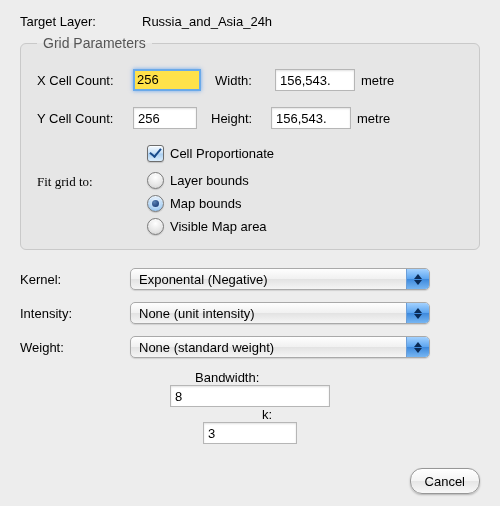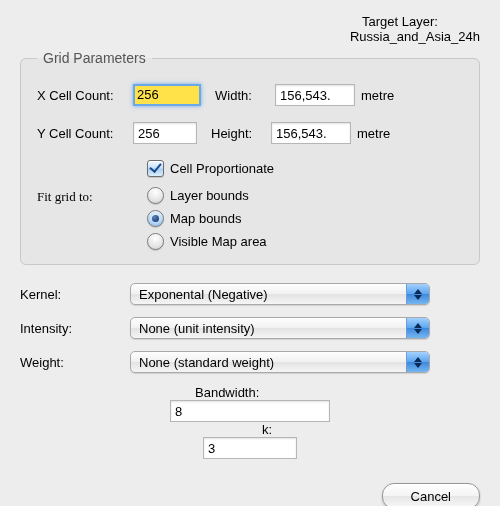--- a/index.html
+++ b/index.html
@@ -15,23 +15,22 @@
   }
   .panel {
     padding: 14px 20px 16px 20px;
     box-sizing: border-box;
     width: 500px;
     height: 506px;
     position: relative;
   }
   .row {
     display: flex;
-    align-items: flex-end;
+    align-items: flex-start;
     margin-bottom: 10px;
-    flex-direction: column;
   }
   .target-row {
     margin-bottom: 6px;
   }
   .target-label {
     width: 118px;
   }
   .target-value {
     padding-left: 4px;
   }
@@ -238,21 +237,21 @@
     width: 94px;
   }
   .button-row {
     display: flex;
     justify-content: flex-end;
     gap: 14px;
     margin-top: 24px;
   }
   .aqua-btn {
     height: 24px;
-    padding: 0 28px;
+    padding: 0 14px;
     border-radius: 12px;
     border: 1px solid #979797;
     background: linear-gradient(#ffffff,#f4f4f4 48%,#e6e6e6 52%,#f8f8f8);
     box-shadow: 0 1px 2px rgba(0,0,0,.25), inset 0 1px 0 rgba(255,255,255,.9);
     font-size: 13px;
     color: #000;
     display: inline-flex;
     align-items: center;
     cursor: default;
   }

